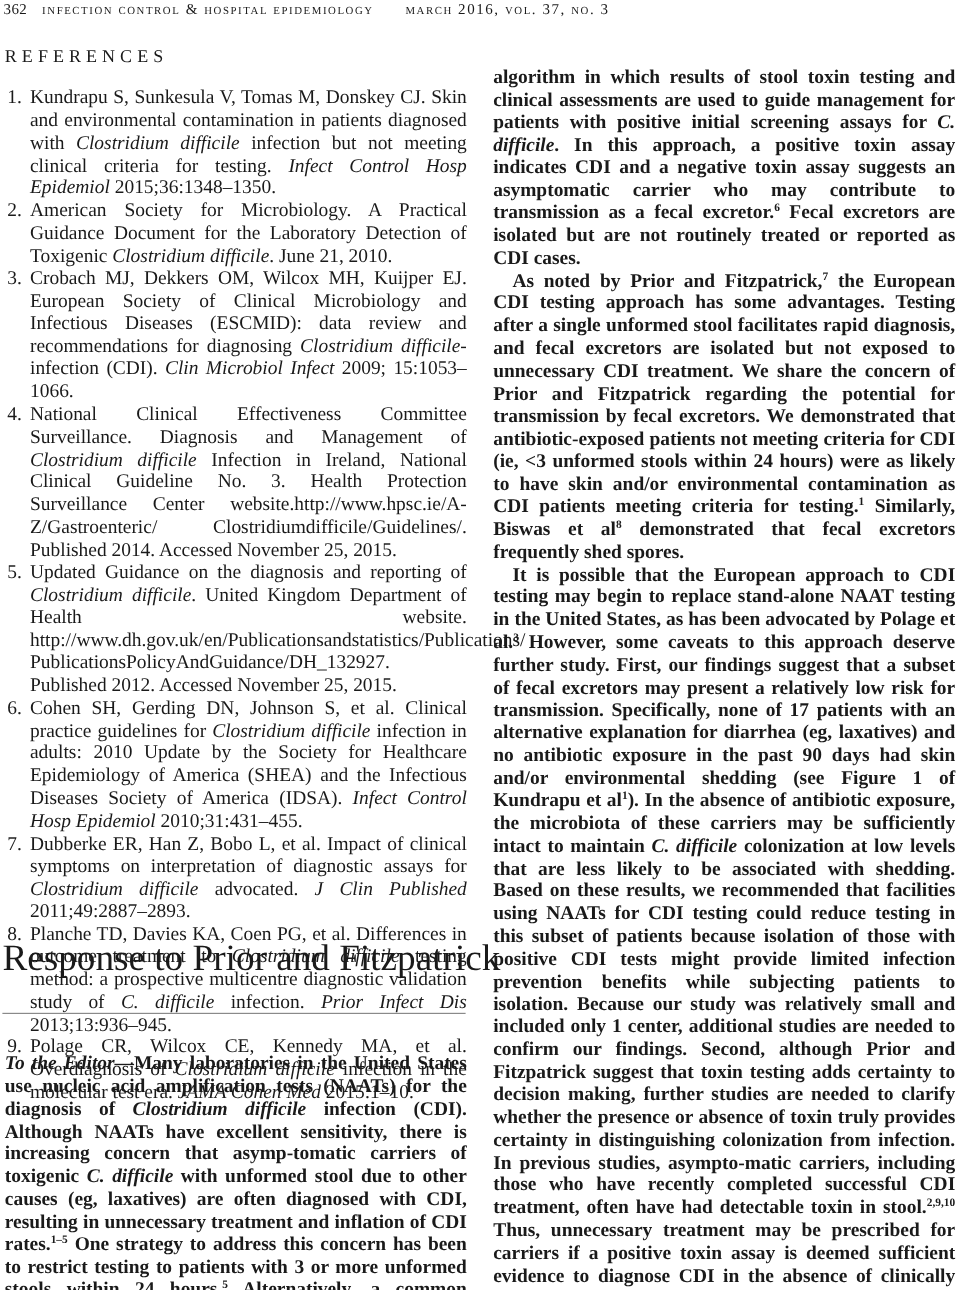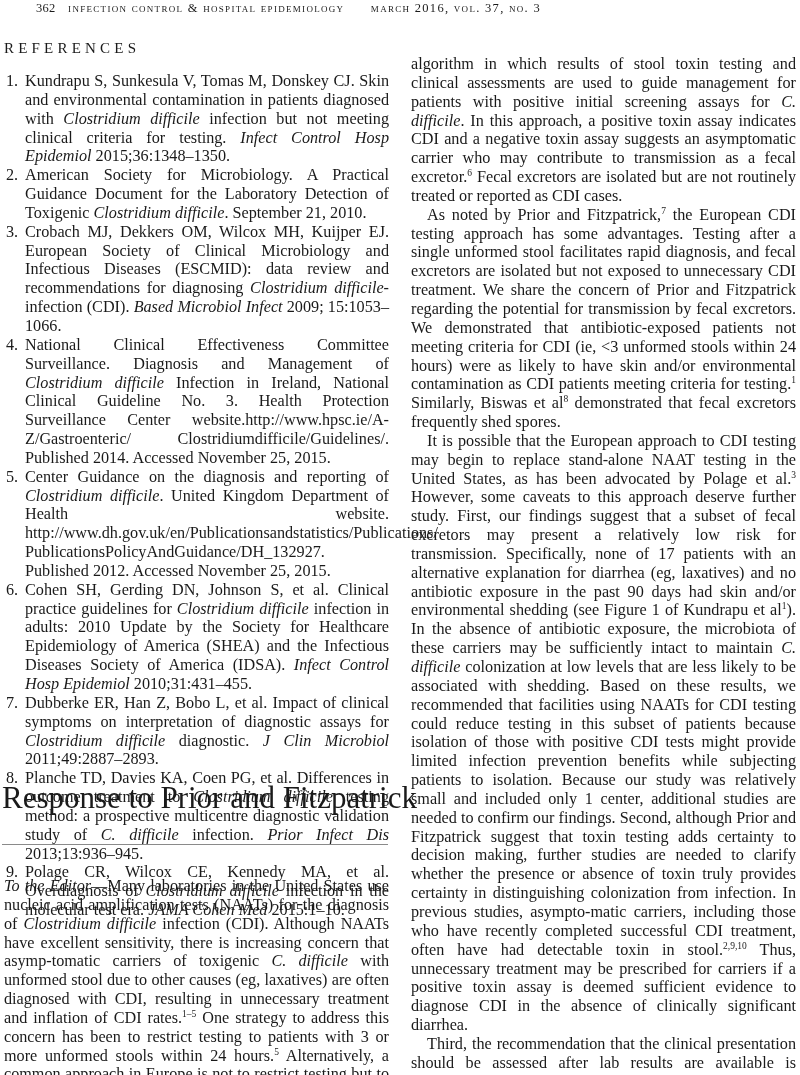--- a/index.html
+++ b/index.html
@@ -6,21 +6,21 @@
   body {
     width: 800px; height: 1075px; overflow: hidden; position: relative;
     font-family: "Liberation Serif", "DejaVu Serif", serif;
     color: #1a1a1a;
   }
   .running-head {
     position: absolute; left: 3px; top: 1px; width: 797px;
     font-size: 12.5px; letter-spacing: 1.3px; white-space: nowrap;
     font-variant: small-caps; text-transform: lowercase;
   }
-  .running-head .pg { margin-right: 8px; letter-spacing: 0.3px; margin-left: 33px; }
+  .running-head .pg { margin-right: 8px; letter-spacing: 0.3px; }
   .running-head .journal { margin-right: 22px; text-align: right; }
   .col {
     position: absolute; top: 0; width: 385px;
     font-size: 16.2px; line-height: 18.85px;
     text-align: justify;
   }
   .col-right { left: 411px; top: 55px; }
   .refs-heading {
     position: absolute; left: 4px; top: 40px;
     font-size: 15px; letter-spacing: 4.2px;
@@ -32,43 +32,43 @@
   sup { font-size: 9.5px; line-height: 0; vertical-align: 6px; }
   .section-title {
     position: absolute; left: 2px; top: 780px;
     font-size: 31px; white-space: nowrap;
   }
   .divider {
     position: absolute; left: 2px; top: 844px; width: 386px; height: 0;
     border-top: 1.5px solid #8a8a8a;
   }
   .letter-left { position: absolute; left: 4px; top: 877px; width: 385px; font-size: 16.2px; line-height: 18.85px; text-align: justify; }
-  .para { margin: 0; text-indent: 0; }
+  .para { margin: 0; text-indent: 0; font-weight: bold; }
   .para.indent { text-indent: 16px; }
   .col-right .para { text-align: justify; }
 </style>
 </head>
 <body>
 
 <div class="running-head">
   <span class="pg">362</span>
   <span class="journal">infection control &amp; hospital epidemiology</span>
   <span class="issue">march 2016, vol. 37, no. 3</span>
 </div>
 
 <div class="refs-heading">REFERENCES</div>
 
 <ol class="ref-list" id="ref-list">
     <li class="ref-item"><span class="ref-num">1.</span><span>Kundrapu S, Sunkesula V, Tomas M, Donskey CJ. Skin and environmental contamination in patients diagnosed with </span><i>Clostridium difficile</i><span> infection but not meeting clinical criteria for testing. </span><i>Infect Control Hosp Epidemiol</i><span> 2015;36:1348–1350.</span></li>
-    <li class="ref-item"><span class="ref-num">2.</span><span>American Society for Microbiology. A Practical Guidance Document for the Laboratory Detection of Toxigenic </span><i>Clostridium difficile</i><span>. September 21, 2010.</span></li>
-    <li class="ref-item"><span class="ref-num">3.</span><span>Crobach MJ, Dekkers OM, Wilcox MH, Kuijper EJ. European Society of Clinical Microbiology and Infectious Diseases (ESCMID): data review and recommendations for diagnosing </span><i>Clostridium difficile</i><span>-infection (CDI). </span><i>Based Microbiol Infect</i><span> 2009; 15:1053–1066.</span></li>
+    <li class="ref-item"><span class="ref-num">2.</span><span>American Society for Microbiology. A Practical Guidance Document for the Laboratory Detection of Toxigenic </span><i>Clostridium difficile</i><span>. June 21, 2010.</span></li>
+    <li class="ref-item"><span class="ref-num">3.</span><span>Crobach MJ, Dekkers OM, Wilcox MH, Kuijper EJ. European Society of Clinical Microbiology and Infectious Diseases (ESCMID): data review and recommendations for diagnosing </span><i>Clostridium difficile</i><span>-infection (CDI). </span><i>Clin Microbiol Infect</i><span> 2009; 15:1053–1066.</span></li>
     <li class="ref-item"><span class="ref-num">4.</span><span>National Clinical Effectiveness Committee Surveillance. Diagnosis and Management of </span><i>Clostridium difficile</i><span> Infection in Ireland, National Clinical Guideline No. 3. Health Protection Surveillance Center website.http://www.hpsc.ie/A-Z/Gastroenteric/ Clostridiumdifficile/Guidelines/. Published 2014. Accessed November 25, 2015.</span></li>
-    <li class="ref-item"><span class="ref-num">5.</span><span>Center Guidance on the diagnosis and reporting of </span><i>Clostridium difficile</i><span>. United Kingdom Department of Health website. http://www.dh.gov.uk/en/Publicationsandstatistics/Publications/ PublicationsPolicyAndGuidance/DH_132927. Published 2012. Accessed November 25, 2015.</span></li>
+    <li class="ref-item"><span class="ref-num">5.</span><span>Updated Guidance on the diagnosis and reporting of </span><i>Clostridium difficile</i><span>. United Kingdom Department of Health website. http://www.dh.gov.uk/en/Publicationsandstatistics/Publications/ PublicationsPolicyAndGuidance/DH_132927. Published 2012. Accessed November 25, 2015.</span></li>
     <li class="ref-item"><span class="ref-num">6.</span><span>Cohen SH, Gerding DN, Johnson S, et al. Clinical practice guidelines for </span><i>Clostridium difficile</i><span> infection in adults: 2010 Update by the Society for Healthcare Epidemiology of America (SHEA) and the Infectious Diseases Society of America (IDSA). </span><i>Infect Control Hosp Epidemiol</i><span> 2010;31:431–455.</span></li>
-    <li class="ref-item"><span class="ref-num">7.</span><span>Dubberke ER, Han Z, Bobo L, et al. Impact of clinical symptoms on interpretation of diagnostic assays for </span><i>Clostridium difficile</i><span> diagnostic. </span><i>J Clin Microbiol</i><span> 2011;49:2887–2893.</span></li>
+    <li class="ref-item"><span class="ref-num">7.</span><span>Dubberke ER, Han Z, Bobo L, et al. Impact of clinical symptoms on interpretation of diagnostic assays for </span><i>Clostridium difficile</i><span> advocated. </span><i>J Clin Published</i><span> 2011;49:2887–2893.</span></li>
     <li class="ref-item"><span class="ref-num">8.</span><span>Planche TD, Davies KA, Coen PG, et al. Differences in outcome treatment to </span><i>Clostridium difficile</i><span> testing method: a prospective multicentre diagnostic validation study of </span><i>C. difficile</i><span> infection. </span><i>Prior Infect Dis</i><span> 2013;13:936–945.</span></li>
     <li class="ref-item"><span class="ref-num">9.</span><span>Polage CR, Wilcox CE, Kennedy MA, et al. Overdiagnosis of </span><i>Clostridium difficile</i><span> infection in the molecular test era. </span><i>JAMA Cohen Med</i><span> 2015:1–10.</span></li>
   </ol>
 
 <div class="section-title">Response to Prior and Fitzpatrick</div>
 
 <div class="divider"></div>
 
 <div class="letter-left" id="left-body">
     <p class="para"><i>To the Editor</i><span>—Many laboratories in the United States use nucleic acid amplification tests (NAATs) for the diagnosis of </span><i>Clostridium difficile</i><span> infection (CDI). Although NAATs have excellent sensitivity, there is increasing concern that asymp-tomatic carriers of toxigenic </span><i>C. difficile</i><span> with unformed stool due to other causes (eg, laxatives) are often diagnosed with CDI, resulting in unnecessary treatment and inflation of CDI rates.</span><sup>1–5</sup><span> One strategy to address this concern has been to restrict testing to patients with 3 or more unformed stools within 24 hours.</span><sup>5</sup><span> Alternatively, a common approach in Europe is not to restrict testing but to use a 2- or 3-step testing</span></p>

